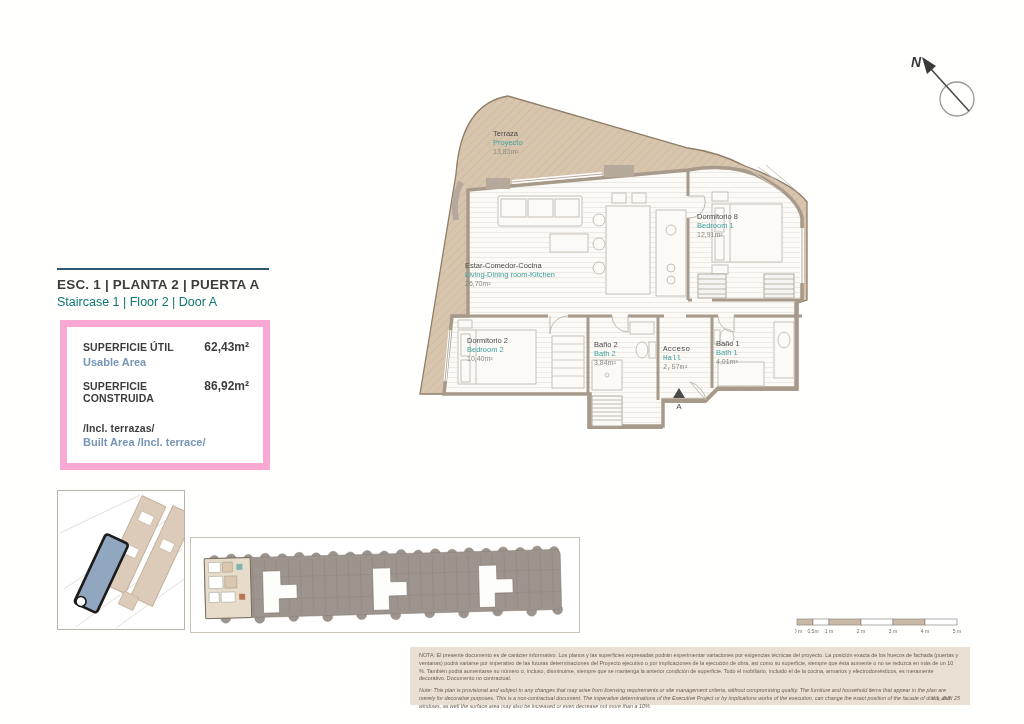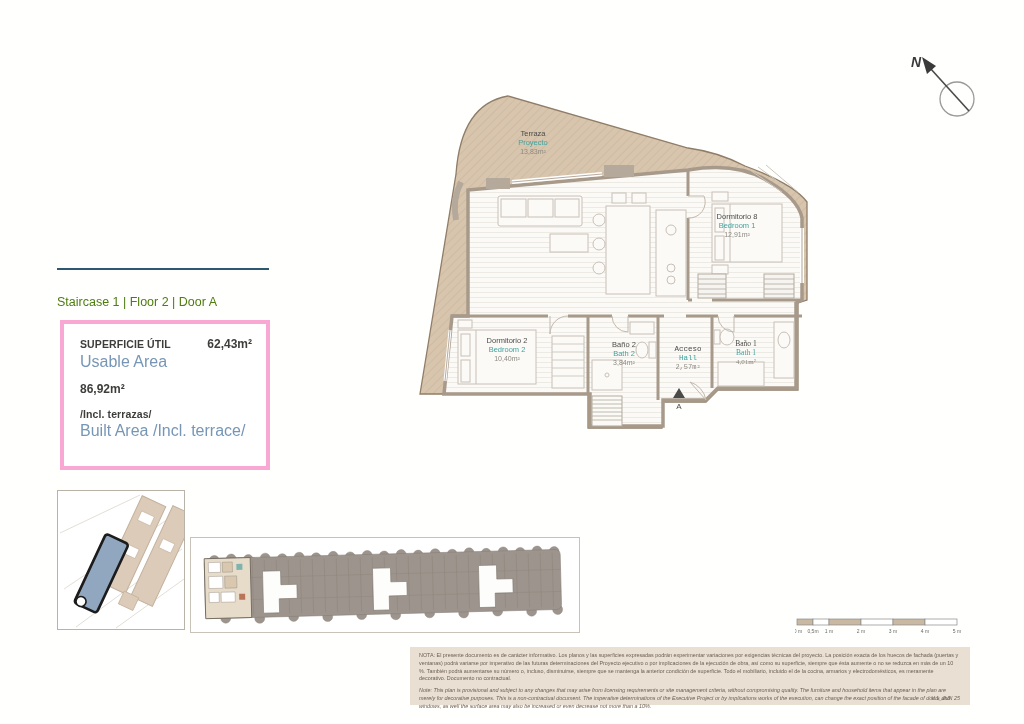--- a/index.html
+++ b/index.html
@@ -3,31 +3,31 @@
 <meta charset="utf-8">
 <style>
   * { margin:0; padding:0; box-sizing:border-box; }
   html,body { width:1024px; height:724px; background:#ffffff; font-family:"Liberation Sans", sans-serif; }
   .stage { position:relative; width:1024px; height:724px; background:#fffffe; overflow:hidden; }
   .abs { position:absolute; }
 
   
   .rule { left:57px; top:268px; width:212px; height:2px; background:#2c5871; }
   .title { left:57px; top:277px; font-size:13.5px; font-weight:bold; color:#3d3d3b; letter-spacing:.2px; }
-  .subtitle { left:57px; top:295px; font-size:12.5px; color:#4d7c0f; }
-
-  .areabox { left:60px; top:320px; width:210px; height:150px; border:4px solid #f9a8d4; background:#fff; padding:13px 14px 10px 16px; }
+  .subtitle { left:57px; top:295px; font-size:12.5px; color:#0f766e; }
+
+  .areabox { left:60px; top:320px; width:210px; height:150px; border:7px solid #f9a8d4; background:#fff; padding:13px 14px 10px 16px; }
   .arow { margin-bottom:11px; }
   .arow .l1 { display:flex; justify-content:space-between; align-items:baseline; }
   .lbl-es { font-size:10.5px; font-weight:bold; color:#3d3d3b; letter-spacing:.1px; }
   .lbl-val { font-size:12px; font-weight:bold; color:#3d3d3b; }
-  .lbl-en { font-size:16px; color:#7796b6; margin-top:2px; }
+  .lbl-en { font-size:11px; color:#7796b6; margin-top:2px;font-weight:bold; }
 
   
-  .roomlbl { text-align:center; line-height:1.18; pointer-events:none; }
+  .roomlbl { text-align:left; line-height:1.18; pointer-events:none; }
   .roomlbl .es { font-size:7.5px; color:#4b4b49; display:block; }
   .roomlbl .en { font-size:7.5px; color:#3fa39f; display:block; }
   .roomlbl .ar { font-size:7px; color:#8d8982; display:block; }
 
   
   .sitebox { left:57px; top:490px; width:128px; height:140px; border:1px solid #b9b2a8; background:#fff; }
   .stripbox { left:190px; top:537px; width:390px; height:96px; border:1px solid #c9c2b8; background:#fff; }
 
   
   .disc { left:410px; top:647px; width:560px; height:58px; background:#e9dfd3; padding:5px 9px 4px 9px; }
@@ -171,62 +171,69 @@
       <polygon points="273,320 279,310 285,320" fill="#4a4a48"></polygon>
       <text x="279" y="331" font-size="8" fill="#4a4a48" text-anchor="middle">A</text>
     </g>
   </svg>
 
   <div class="abs roomlbl" style="left:493px; top:130px; width:80px;">
     <span class="es">Terraza</span>
     <span class="en">Proyecto</span>
     <span class="ar">13,83m²</span>
   </div>
+  <div class="abs roomlbl" style="left:465px; top:262px; width:160px;">
+    <span class="es">Estar-Comedor-Cocina</span>
+    <span class="en">Living-Dining room-Kitchen</span>
+    <span class="ar">26,70m²</span>
+  </div>
   <div class="abs roomlbl" style="left:697px; top:213px; width:80px;">
     <span class="es">Dormitorio 8</span>
     <span class="en">Bedroom 1</span>
     <span class="ar">12,91m²</span>
   </div>
   <div class="abs roomlbl" style="left:467px; top:337px; width:80px;">
     <span class="es">Dormitorio 2</span>
     <span class="en">Bedroom 2</span>
     <span class="ar">10,40m²</span>
   </div>
   <div class="abs roomlbl" style="left:594px; top:341px; width:60px;">
     <span class="es">Baño 2</span>
     <span class="en">Bath 2</span>
     <span class="ar">3,84m²</span>
   </div>
   <div class="abs roomlbl" style="left:663px; top:345px; width:50px;font-family:Liberation Mono, monospace;">
     <span class="es">Acceso</span>
     <span class="en">Hall</span>
     <span class="ar">2,57m²</span>
   </div>
-  <div class="abs roomlbl" style="left:716px; top:340px; width:60px;font-family:Liberation Serif, serif;">
+  <div class="abs roomlbl" style="left:716px; top:340px; width:60px;">
     <span class="es">Baño 1</span>
     <span class="en">Bath 1</span>
     <span class="ar">4,01m²</span>
   </div>
 
   <div class="abs rule"></div>
+  <div class="abs title">ESC. 1 | PLANTA 2 | PUERTA A</div>
   <div class="abs subtitle">Staircase 1 | Floor 2 | Door A</div>
 
   <div class="abs areabox">
     <div class="arow">
       <div class="l1">
         <span class="lbl-es">SUPERFICIE ÚTIL</span>
         <span class="lbl-val">62,43m²</span>
       </div>
       <div class="lbl-en">Usable Area</div>
     </div>
     <div class="arow">
       <div class="l1">
+        <span class="lbl-es">SUPERFICIE CONSTRUIDA</span>
         <span class="lbl-val">86,92m²</span>
       </div>
-      <div class="lbl-es" style="margin-top:12px;">/Incl. terrazas/</div>
+      <div class="lbl-es" style="margin-top:18px;">/Incl. terrazas/</div>
       <div class="lbl-en">Built Area /Incl. terrace/</div>
     </div>
   </div>
 
   <div class="abs sitebox">
     <svg width="126" height="138" viewBox="0 0 126 138">
       <g stroke="#e3ded7" stroke-width="1">
         <line x1="2" y1="42" x2="82" y2="4"></line>
         <line x1="6" y1="98" x2="122" y2="20"></line>
         <line x1="18" y1="136" x2="124" y2="58"></line>

